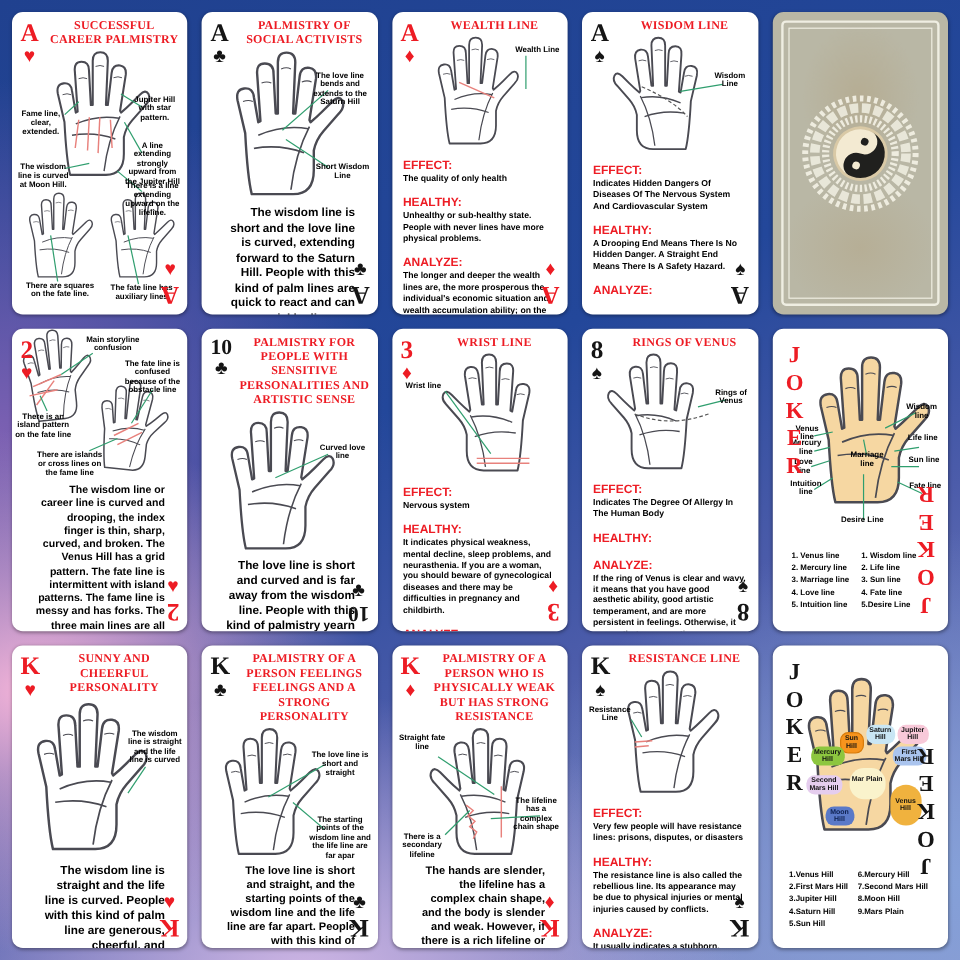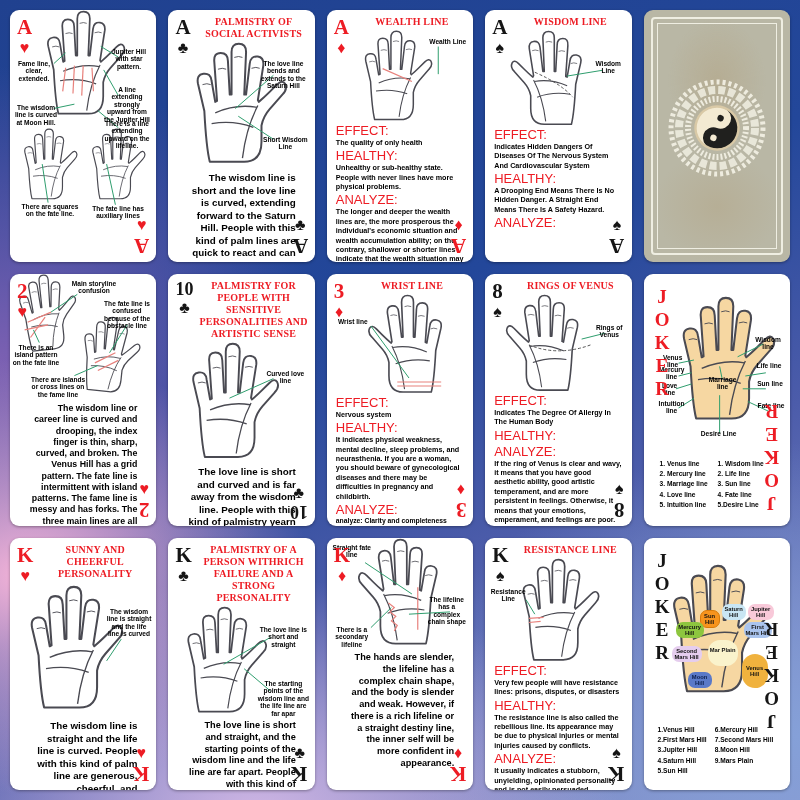--- a/index.html
+++ b/index.html
@@ -27,21 +27,21 @@
 svg.hand{position:absolute;fill:#fff}
 svg.hand.skin{fill:#f6d7a2}
 .ov{position:absolute;inset:0;width:100%;height:100%;z-index:2}
 .ov line,.ov path{vector-effect:non-scaling-stroke;fill:none}
 .ov .g{stroke:#2f9e6e;stroke-width:1}
 .ov .r{stroke:#e8817c;stroke-width:1.2}
 .ov .d{stroke:#555;stroke-width:1;stroke-dasharray:3 2}
 .lbl{position:absolute;font-size:6.6px;font-weight:bold;line-height:1.12;text-align:center;color:#000;z-index:4}
 .body-text{font-weight:bold;text-align:right;color:#000;padding:2px 19px;line-height:1.28}
 .sec{padding:0 9px}
-.sech{color:#ed1c24;font-weight:normal;font-size:13px;margin-top:1px}
+.sech{color:#ed1c24;font-weight:bold;font-size:10px;margin-top:11px}
 .sect{font-weight:bold;font-size:7.2px;line-height:1.3;color:#000}
 
 .card.back{background:#b9b7a5}
 .bk1{position:absolute;inset:7px;border:2px solid #efeee2;border-radius:4px;z-index:2}
 .bk2{position:absolute;inset:13px;border:1px solid #efeee2;z-index:2}
 .bkmotif{position:absolute;inset:0;background:
   radial-gradient(70px 90px at 50% 28%, rgba(176,156,118,.38), transparent 70%),
   radial-gradient(90px 80px at 50% 78%, rgba(176,156,118,.32), transparent 70%)}
 .mandala{position:absolute;left:50%;top:47%;transform:translate(-50%,-50%);z-index:3}
 
@@ -74,20 +74,21 @@
 </defs>
 </svg>
 
 <div class="board">
 
   <div class="card">
     <div class="corner tl red">
         <span class="rank">A</span>
         <span class="suit">♥</span>
       </div>
+    <div class="title">SUCCESSFUL CAREER PALMISTRY</div>
     <div class="handwrap" style="height:214px">
       <svg class="hand" style="left:28px;top:0;width:88px;height:110px" viewBox="0 0 112 140">
           <use href="#handp"></use>
         </svg>
       <svg class="hand" style="left:8px;top:118px;width:60px;height:75px" viewBox="0 0 112 140">
           <use href="#handp"></use>
         </svg>
       <svg class="hand" style="left:76px;top:118px;width:60px;height:75px" viewBox="0 0 112 140">
           <use href="#handp"></use>
         </svg>
@@ -404,21 +405,21 @@
         <span class="rank">K</span>
         <span class="suit">♥</span>
       </div>
   </div>
 
   <div class="card">
     <div class="corner tl blk">
         <span class="rank">K</span>
         <span class="suit">♣</span>
       </div>
-    <div class="title">PALMISTRY OF A PERSON WITHRICH FAILURE AND A STRONG PERSONALITY</div>
+    <div class="title">PALMISTRY OF A PERSON FEELINGS FEELINGS AND A STRONG PERSONALITY</div>
     <div class="handwrap" style="height:112px">
       <svg class="hand" style="left:10px;top:0;width:90px;height:112px" viewBox="0 0 112 140">
           <use href="#handp"></use>
         </svg>
       <svg class="ov" viewBox="0 0 100 100" preserveAspectRatio="none">
         <line class="g" x1="70" y1="28" x2="38" y2="52"></line>
           <line class="g" x1="70" y1="76" x2="52" y2="56"></line>
       </svg>
       <div class="lbl" style="left:88px;top:20px;width:54px">The love line is short and straight</div>
       <div class="lbl" style="left:88px;top:74px;width:54px">The starting points of the wisdom line and the life line are far apar</div>
@@ -428,20 +429,21 @@
         <span class="rank">K</span>
         <span class="suit">♣</span>
       </div>
   </div>
 
   <div class="card">
     <div class="corner tl red">
         <span class="rank">K</span>
         <span class="suit">♦</span>
       </div>
+    <div class="title">PALMISTRY OF A PERSON WHO IS PHYSICALLY WEAK BUT HAS STRONG RESISTANCE</div>
     <div class="handwrap" style="height:112px">
       <svg class="hand" style="left:30px;top:0;width:90px;height:112px" viewBox="0 0 112 140">
           <use href="#handp" transform="translate(112,0) scale(-1,1)"></use>
         </svg>
       <svg class="ov" viewBox="0 0 100 100" preserveAspectRatio="none">
         <line class="r" x1="62" y1="44" x2="62" y2="82"></line>
         <path class="r" d="M42,58 l4,4 l-3,4 l4,4 l-3,4 l4,4 l-2,5"></path>
         <line class="g" x1="26" y1="22" x2="58" y2="50"></line>
           <line class="g" x1="84" y1="66" x2="56" y2="68"></line>
           <line class="g" x1="30" y1="80" x2="44" y2="62"></line>

